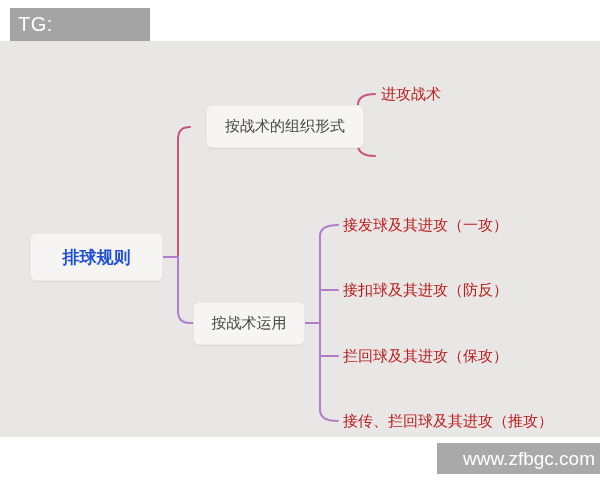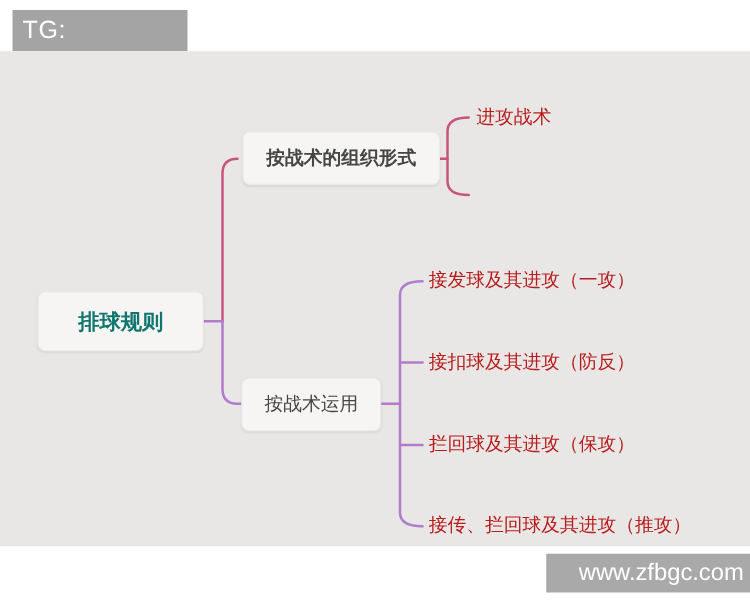--- a/index.html
+++ b/index.html
@@ -53,23 +53,23 @@
     justify-content: center;
     color: #454545;
     font-size: 15px;
     white-space: nowrap;
   }
   .node.root {
     left: 30px; top: 233px;
     width: 133px; height: 48px;
     font-size: 17px;
     font-weight: bold;
-    color: #0f766e;
+    color: #1d4ed8;
   }
-  .node.branch-1 { left: 194px; top: 105px; width: 158px; height: 43px; font-weight: bold; }
+  .node.branch-1 { left: 206px; top: 105px; width: 158px; height: 43px; }
   .node.branch-2 { left: 193px; top: 302px; width: 112px; height: 43px; }
 
   .leaf {
     position: absolute;
     color: #b91c1c;
     font-size: 15px;
     line-height: 22px;
     white-space: nowrap;
   }
   .leaf.l1a { left: 381px; top: 83px; }

